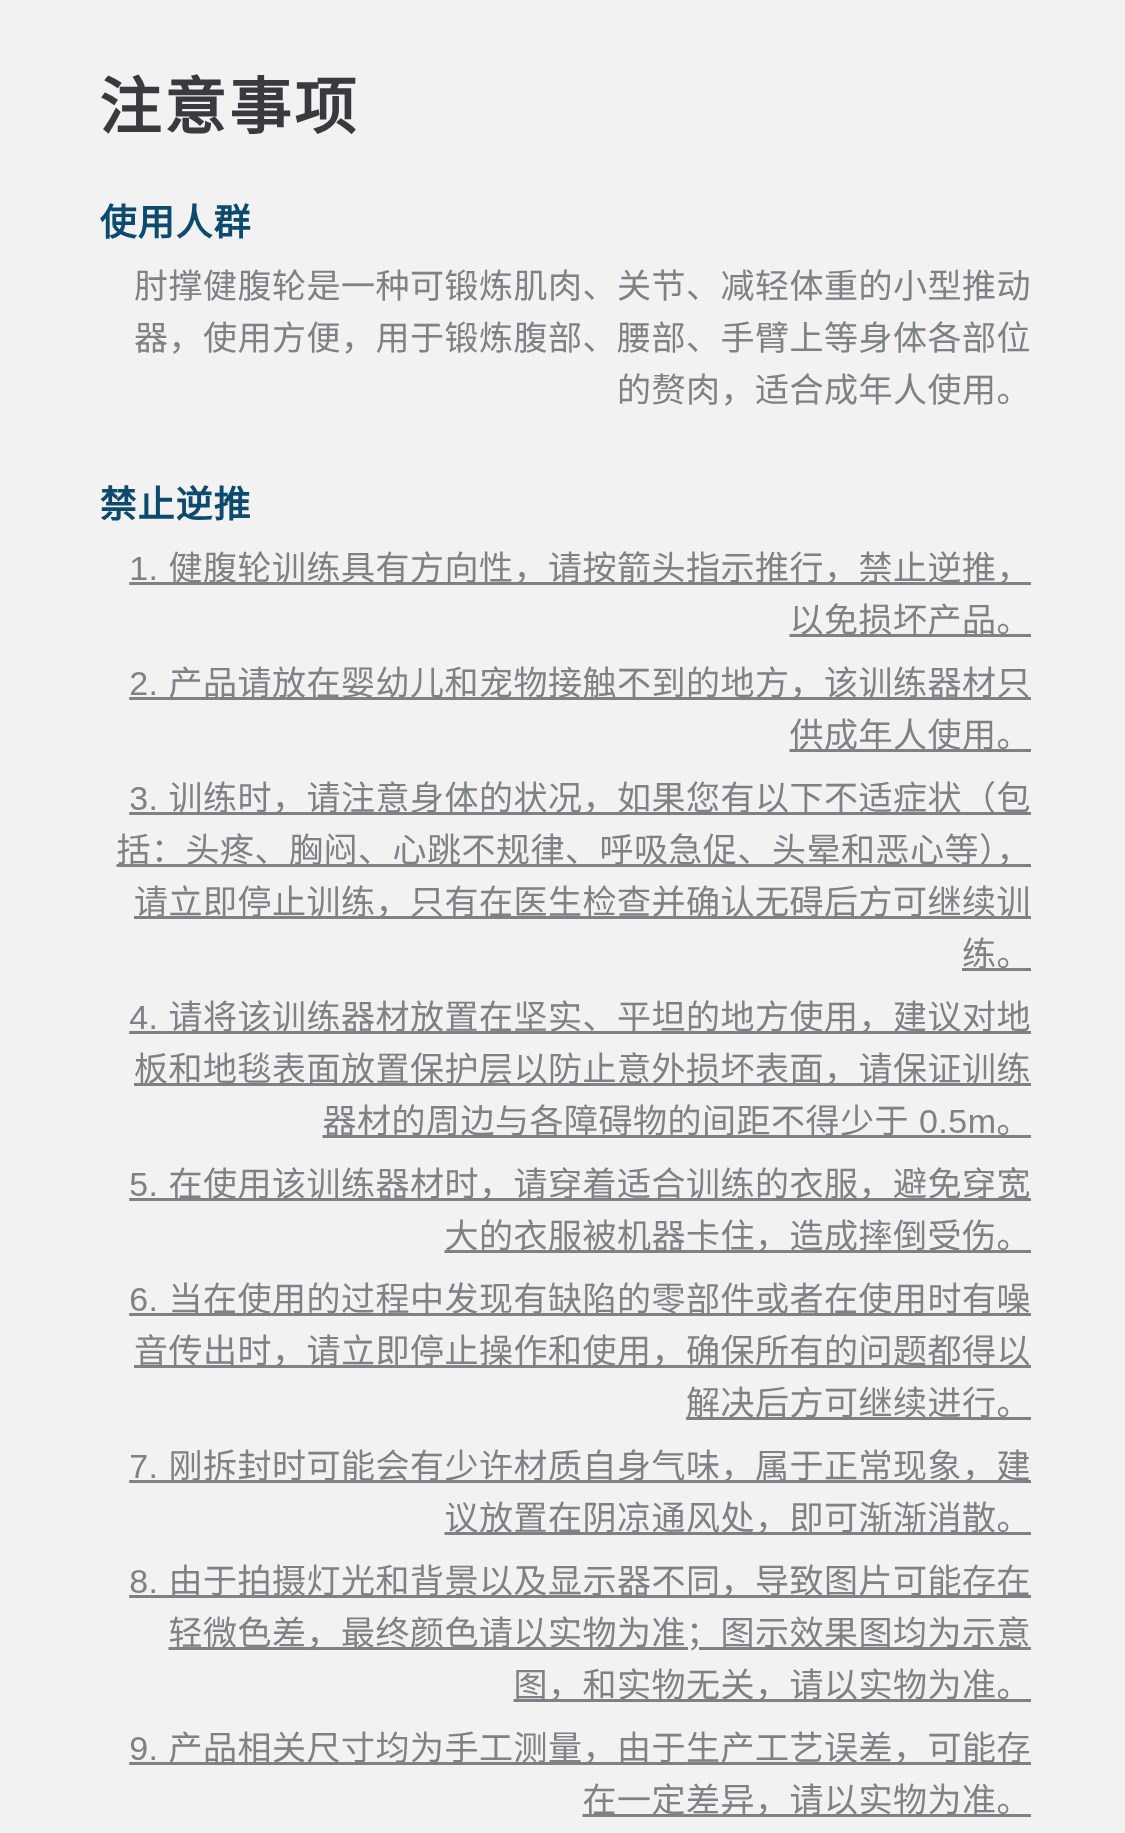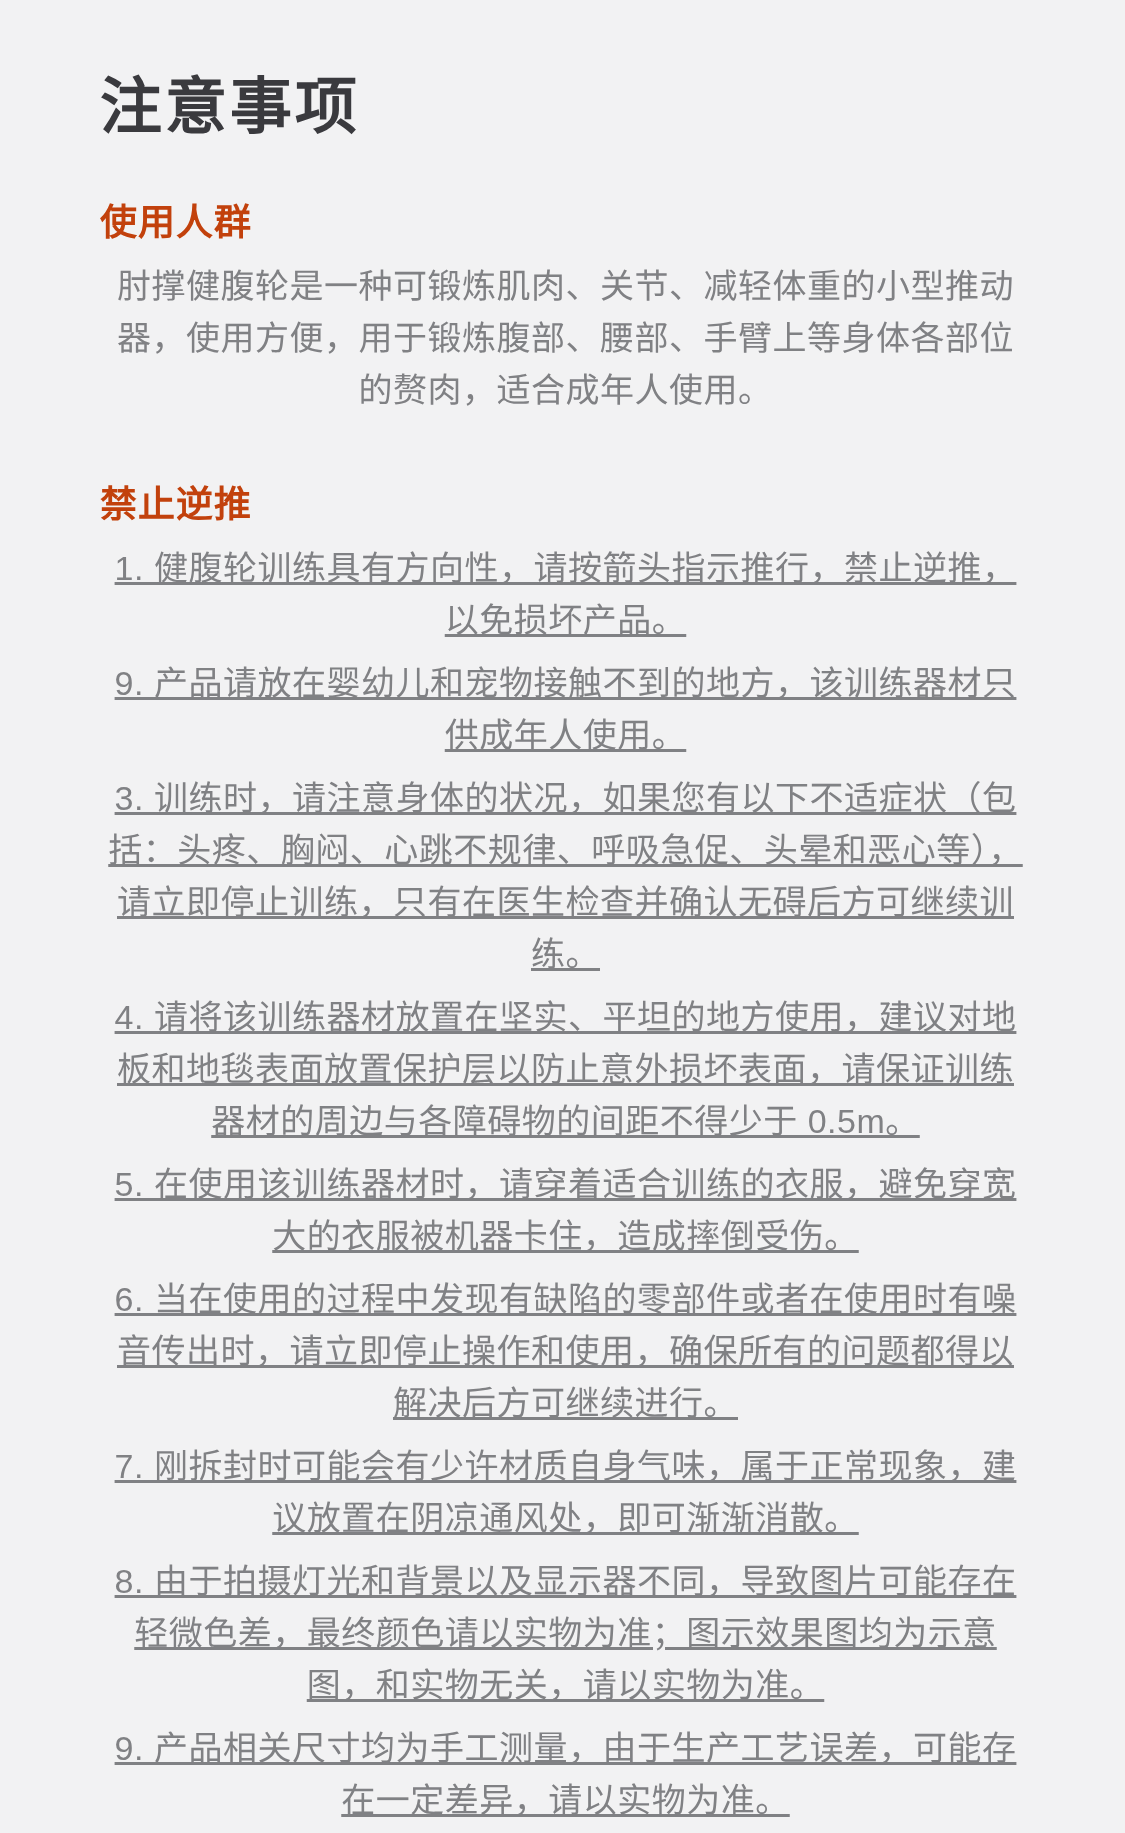--- a/index.html
+++ b/index.html
@@ -25,29 +25,29 @@
     font-weight: 700;
     letter-spacing: 3px;
     color: #3a3a3e;
   }
   .section-heading {
     margin: 0 0 10px 0;
     font-size: 37px;
     line-height: 54px;
     font-weight: 700;
     letter-spacing: 1px;
-    color: #c2410c;
+    color: #0c4a6e;
   }
   .body-text {
     margin: 0;
     font-size: 34px;
     line-height: 52px;
     color: #808184;
     letter-spacing: 0.5px;
-    text-align: center;
+    text-align: right;
   }
   .tips-section .section-heading {
     margin-top: 62px;
   }
   .tip {
     margin: 0 0 11px 0;
     text-decoration: underline;
   }
   .tip:last-child {
     margin-bottom: 0;
@@ -62,21 +62,21 @@
 
   <section>
     <h2 class="section-heading">使用人群</h2>
     <p class="body-text">肘撑健腹轮是一种可锻炼肌肉、关节、减轻体重的小型推动器，使用方便，用于锻炼腹部、腰部、手臂上等身体各部位的赘肉，适合成年人使用。</p>
   </section>
 
   <section class="tips-section">
     <h2 class="section-heading">禁止逆推</h2>
 
     <p class="body-text tip">1. 健腹轮训练具有方向性，请按箭头指示推行，禁止逆推，以免损坏产品。</p>
-    <p class="body-text tip">9. 产品请放在婴幼儿和宠物接触不到的地方，该训练器材只供成年人使用。</p>
+    <p class="body-text tip">2. 产品请放在婴幼儿和宠物接触不到的地方，该训练器材只供成年人使用。</p>
     <p class="body-text tip">3. 训练时，请注意身体的状况，如果您有以下不适症状（包括：头疼、胸闷、心跳不规律、呼吸急促、头晕和恶心等），请立即停止训练，只有在医生检查并确认无碍后方可继续训练。</p>
     <p class="body-text tip">4. 请将该训练器材放置在坚实、平坦的地方使用，建议对地板和地毯表面放置保护层以防止意外损坏表面，请保证训练器材的周边与各障碍物的间距不得少于 0.5m。</p>
     <p class="body-text tip">5. 在使用该训练器材时，请穿着适合训练的衣服，避免穿宽大的衣服被机器卡住，造成摔倒受伤。</p>
     <p class="body-text tip">6. 当在使用的过程中发现有缺陷的零部件或者在使用时有噪音传出时，请立即停止操作和使用，确保所有的问题都得以解决后方可继续进行。</p>
     <p class="body-text tip">7. 刚拆封时可能会有少许材质自身气味，属于正常现象，建议放置在阴凉通风处，即可渐渐消散。</p>
     <p class="body-text tip">8. 由于拍摄灯光和背景以及显示器不同，导致图片可能存在轻微色差，最终颜色请以实物为准；图示效果图均为示意图，和实物无关，请以实物为准。</p>
     <p class="body-text tip">9. 产品相关尺寸均为手工测量，由于生产工艺误差，可能存在一定差异，请以实物为准。</p>
   </section>
 
 </div>

